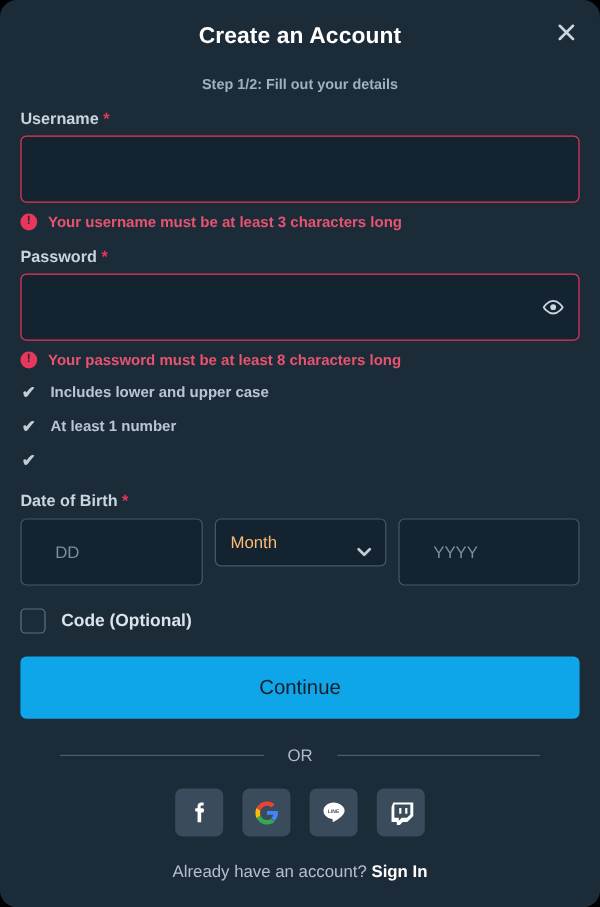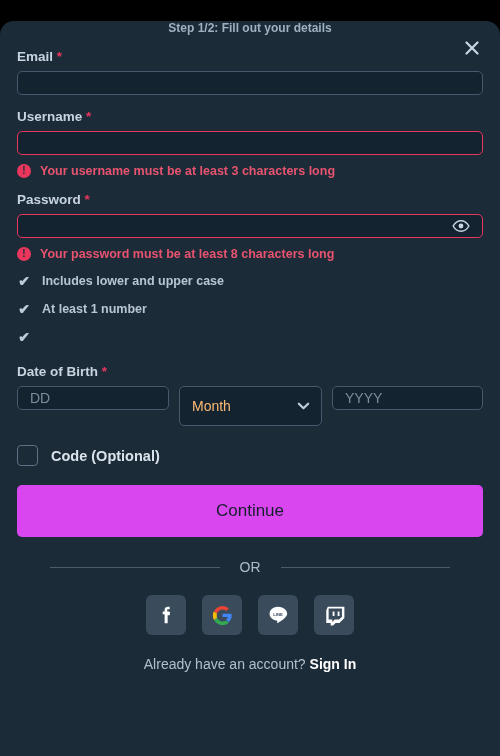--- a/index.html
+++ b/index.html
@@ -33,26 +33,26 @@
     font-size: 12px; font-weight: bold;
     margin-top: 21px;
   }
   .field { margin-top: 14px; }
   .label {
     color: #c8d4df; font-size: 13.5px; font-weight: bold;
     margin-bottom: 7px; display: block;
   }
   .req { color: #e8365d; font-weight: bold; }
   .input {
-    width: 100%; height: 24px;
+    width: 100%; height: 56px;
     background: #142330;
     border: 1.5px solid #44596b;
     border-radius: 5px;
     color: #dfe7ee; font-size: 14px;
-    padding: 0 12px;
+    padding: 0 28px;
     font-family: "Liberation Sans", sans-serif;
     outline: none;
   }
   .input::placeholder { color: #7c8d9d; }
   .input.error { border-color: #e8365d; }
   .pw-wrap { position: relative; }
   .eye {
     position: absolute; right: 12px; top: 50%;
     transform: translateY(-50%);
     width: 20px; height: 20px; cursor: pointer;
@@ -110,21 +110,21 @@
   .checkbox {
     width: 21px; height: 21px;
     border: 1.5px solid #5d7184;
     border-radius: 4px;
     background: #1c2b38;
     cursor: pointer; flex-shrink: 0;
   }
   .code-label { color: #dbe4ec; font-size: 14.5px; font-weight: bold; }
   .continue {
     width: 100%; height: 52px;
-    background: #d946ef;
+    background: #0ea5e9;
     border: none; border-radius: 5px;
     color: #15202b; font-size: 17px;
     font-family: "Liberation Sans", sans-serif;
     cursor: pointer; margin-top: 19px;
   }
   .or-row {
     display: flex; align-items: center; gap: 20px;
     margin-top: 22px; padding: 0 33px;
   }
   .or-line { flex: 1; height: 1px; background: #4a5d6e; }
@@ -149,29 +149,23 @@
 <body>
 
 <div class="modal">
 
   <div class="close-btn">
     <svg viewBox="0 0 14 14" fill="none" stroke="currentColor" stroke-width="2.2" stroke-linecap="round">
       <path d="M1.5 1.5 L12.5 12.5 M12.5 1.5 L1.5 12.5"></path>
     </svg>
   </div>
 
+  <div class="title">Create an Account</div>
   <div class="subtitle">Step 1/2: Fill out your details</div>
 
-  <div class="field">
-    <label class="label">
-      <span>Email</span>
-      <span class="req">*</span>
-    </label>
-    <input class="input" type="email" placeholder="" style="">
-  </div>
 
   <div class="field">
     <label class="label">
       <span>Username</span>
       <span class="req">*</span>
     </label>
     <input class="input error" type="text" placeholder="" style="">
     <div class="err-row">
       <span class="err-icon">!</span>
       <span class="err-text">Your username must be at least 3 characters long</span>

